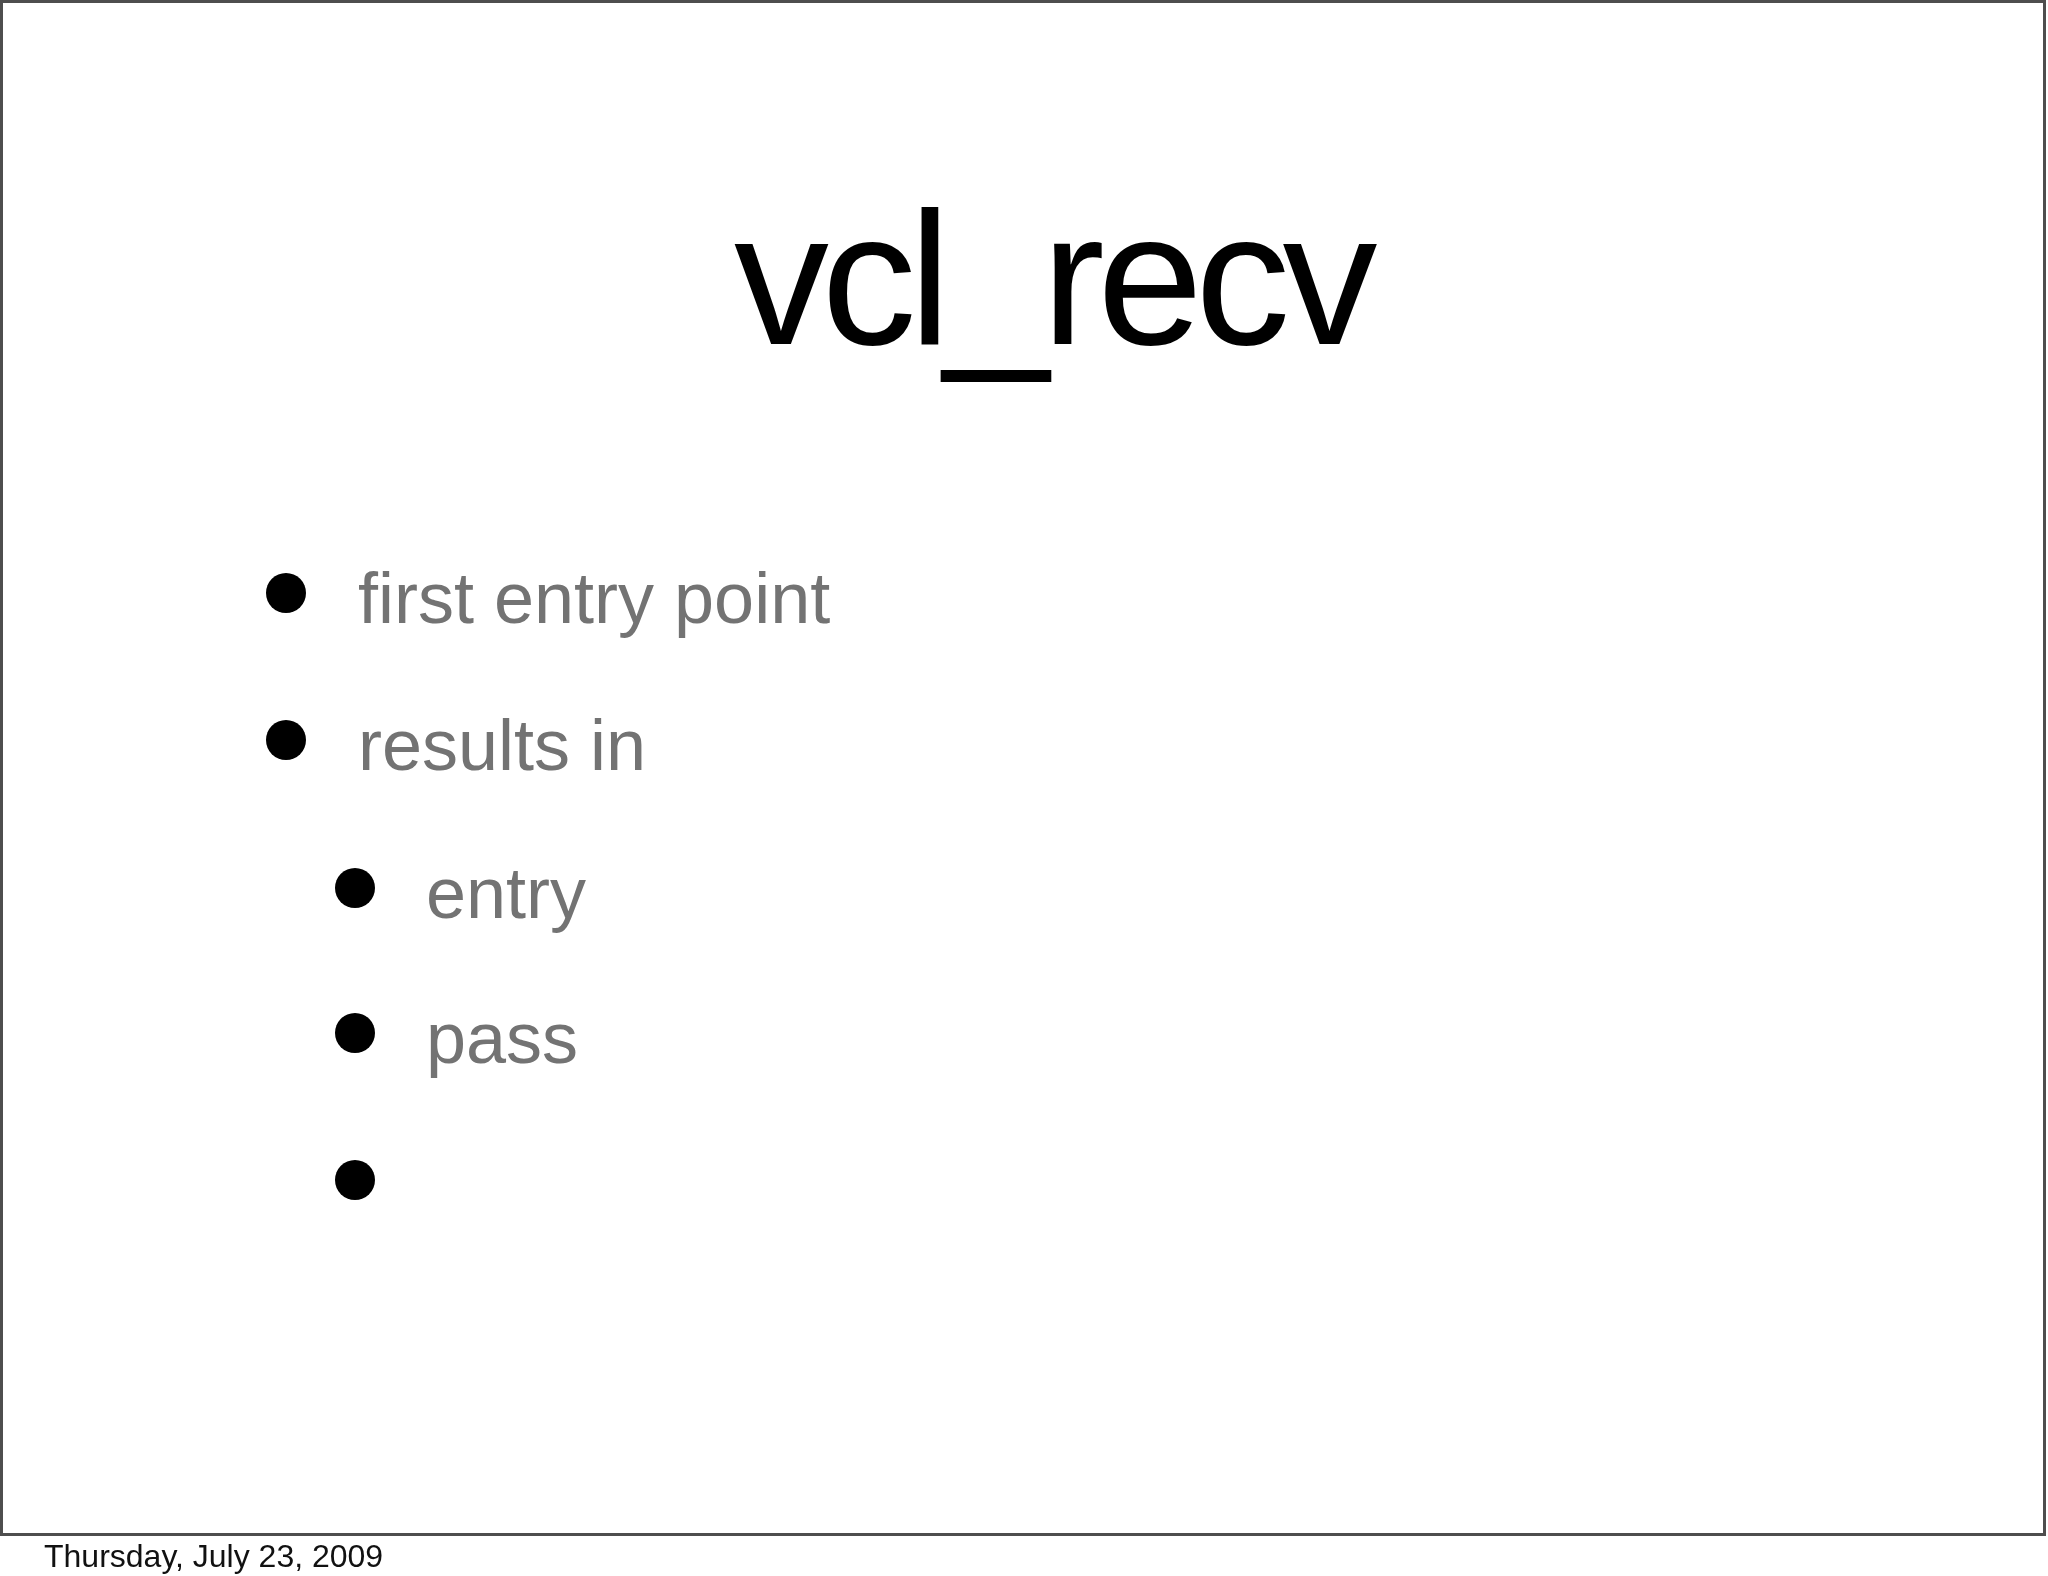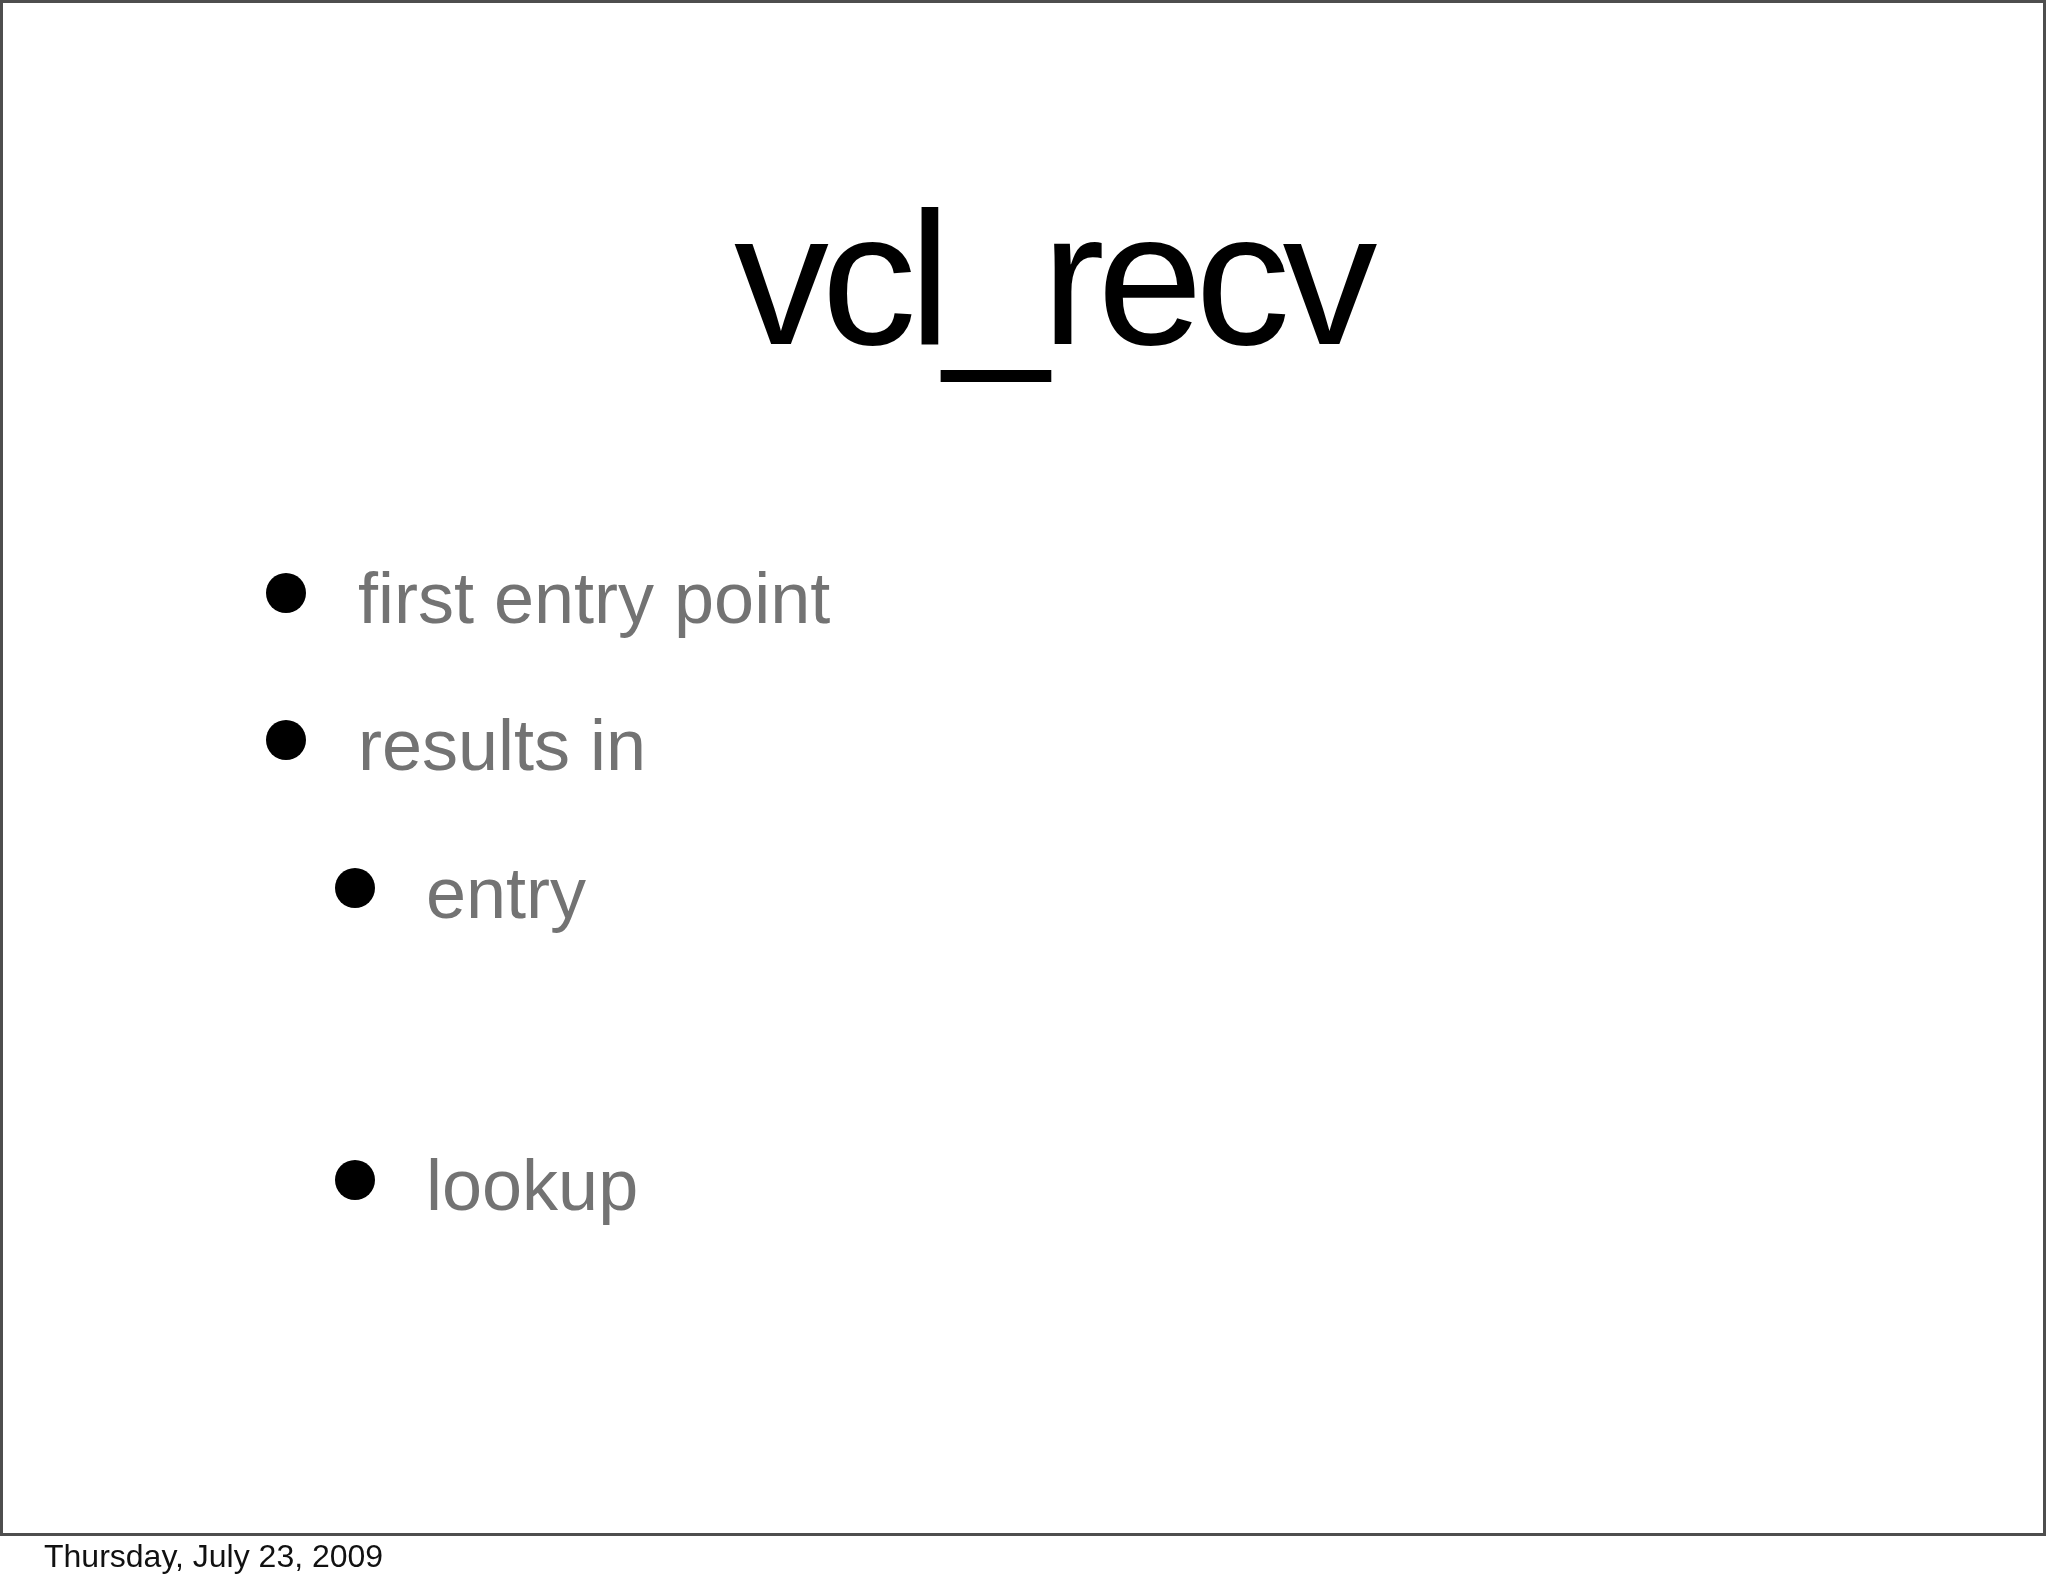--- a/index.html
+++ b/index.html
@@ -98,23 +98,26 @@
     <div class="bullet-row lv1 row-2">
       <span class="dot"></span>
       <span class="text">results in</span>
     </div>
 
     <div class="bullet-row lv2 row-3">
       <span class="dot"></span>
       <span class="text">entry</span>
     </div>
 
+    <div class="bullet-row lv2 row-4">
+      <span class="dot"></span>
+      <span class="text">pass</span>
+    </div>
 
     <div class="bullet-row lv2 row-5">
       <span class="dot"></span>
-      <span class="text">lookup</span>
     </div>
 
   </div>
 
   <div class="footer">Thursday, July 23, 2009</div>
 
 </div>
 
 </body></html>

